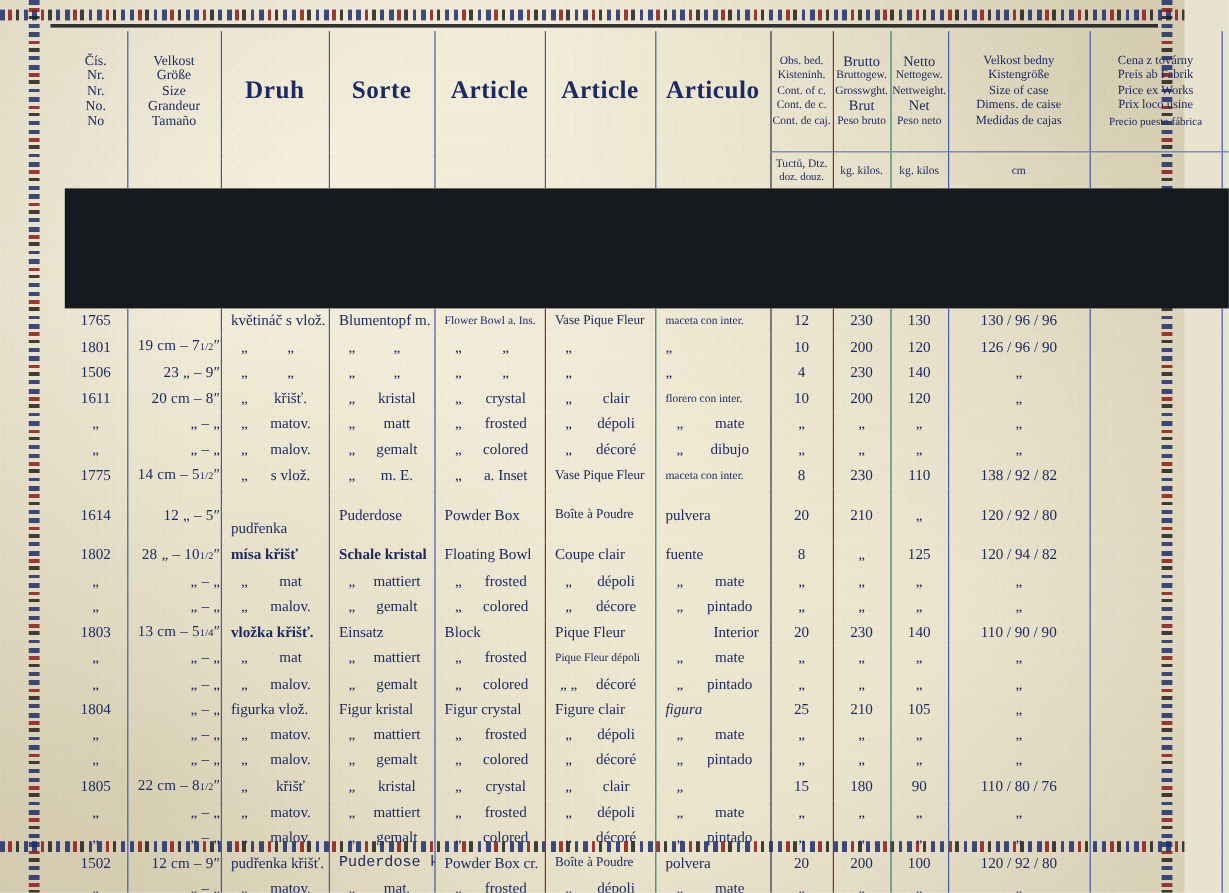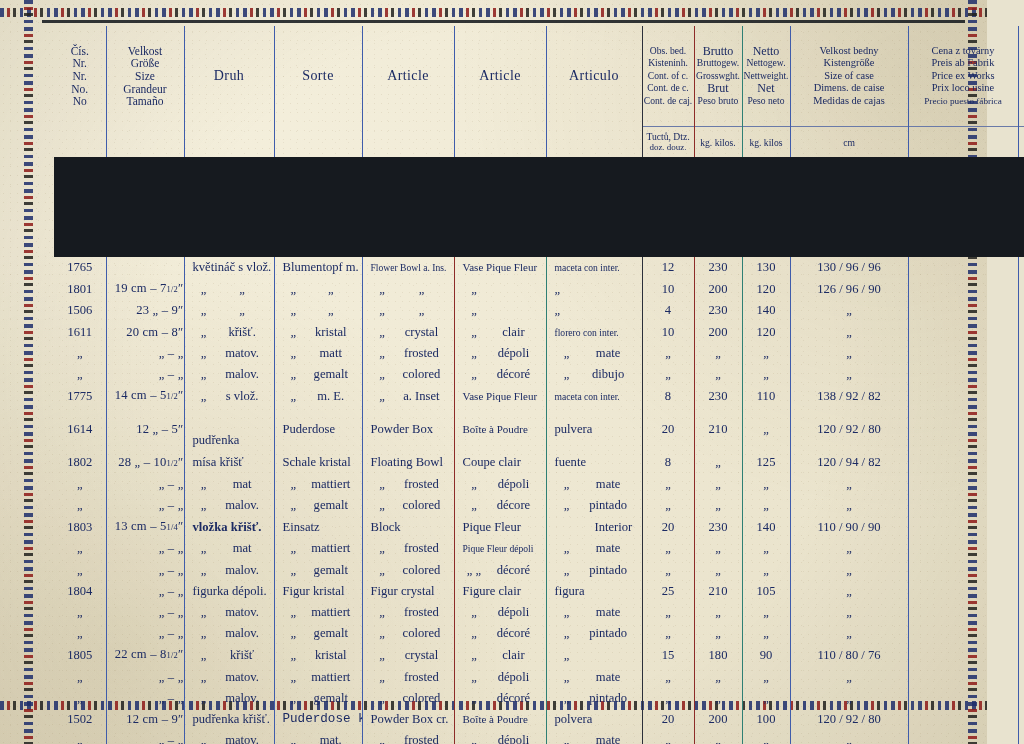--- a/index.html
+++ b/index.html
@@ -77,21 +77,21 @@
   #hdr td{
     text-align:center;
     font-size:11.5px;
     line-height:13.6px;
     color:#1b2a63;
     height:100px;
   }
   .hdr-stack{display:flex;flex-direction:column;justify-content:center;height:100%;}
   .hdr-stack span{display:block;white-space:nowrap;}
   .hdr-big{
-    font-size:14px;font-weight:normal;letter-spacing:.4px;
+    font-size:21px;font-weight:bold;letter-spacing:.4px;
   }
   .hdr-tight span{line-height:12.6px;}
   .hdr-sm span{font-size:9.6px;}
   .hdr-med span{font-size:10.4px;}
 
   
   #units td{
     text-align:center;font-size:9.6px;line-height:11px;height:30px;
     border-top:1px solid #6a7aa8;
   }
@@ -594,27 +594,27 @@
             <td class="c-num vr">120 / 92 / 80</td>
             <td class="vr"></td>
             <td class="price vr">5·40</td>
           </tr>
           <tr>
             <td class="c-num">1802</td>
             <td class="c-size vr">28  „  – 10<span class="frac">1/2</span>″</td>
             <td class="vr">
               <div class="pair">
                 <span class="a" style="flex: 0 0 0px;"></span>
-                <span class="b" style="text-align: left; padding-left: 2px;">mísa křišť</span>
-              </div>
-            </td>
-            <td class="vr">
-              <div class="pair">
-                <span class="a" style="flex: 0 0 0px;"></span>
-                <span class="b" style="text-align: left; padding-left: 2px;">Schale kristal</span>
+                <span class="b" style="text-align: left; padding-left: 2px; font-weight: bold;">mísa křišť</span>
+              </div>
+            </td>
+            <td class="vr">
+              <div class="pair">
+                <span class="a" style="flex: 0 0 0px;"></span>
+                <span class="b" style="text-align: left; padding-left: 2px; font-weight: bold;">Schale kristal</span>
               </div>
             </td>
             <td class="vr">
               <div class="pair">
                 <span class="a" style="flex: 0 0 0px;"></span>
                 <span class="b" style="text-align: left; padding-left: 2px;">Floating Bowl</span>
               </div>
             </td>
             <td class="vr-rd">
               <div class="pair">
@@ -834,21 +834,21 @@
             <td class="c-num vr">„</td>
             <td class="vr"></td>
             <td class="price vr">12·—</td>
           </tr>
           <tr>
             <td class="c-num">1804</td>
             <td class="c-size vr">„     –     „</td>
             <td class="vr">
               <div class="pair">
                 <span class="a" style="flex: 0 0 0px;"></span>
-                <span class="b" style="text-align: left; padding-left: 2px;">figurka dépoli.</span>
+                <span class="b" style="text-align: left; padding-left: 2px;">figurka vlož.</span>
               </div>
             </td>
             <td class="vr">
               <div class="pair">
                 <span class="a" style="flex: 0 0 0px;"></span>
                 <span class="b" style="text-align: left; padding-left: 2px;">Figur kristal</span>
               </div>
             </td>
             <td class="vr">
               <div class="pair">
@@ -858,21 +858,21 @@
             </td>
             <td class="vr-rd">
               <div class="pair">
                 <span class="a" style="flex: 0 0 0px;"></span>
                 <span class="b" style="text-align: left; padding-left: 2px;">Figure clair</span>
               </div>
             </td>
             <td class="vr-gn">
               <div class="pair">
                 <span class="a" style="flex: 0 0 0px;"></span>
-                <span class="b" style="text-align: left; padding-left: 2px;">figura</span>
+                <span class="b" style="text-align: left; padding-left: 2px; font-style: italic;">figura</span>
               </div>
             </td>
             <td class="c-num vr-dk">25</td>
             <td class="c-num vr-rd">210</td>
             <td class="c-num vr-gn">105</td>
             <td class="c-num vr">„</td>
             <td class="vr"></td>
             <td class="price vr">7·—</td>
           </tr>
           <tr>

